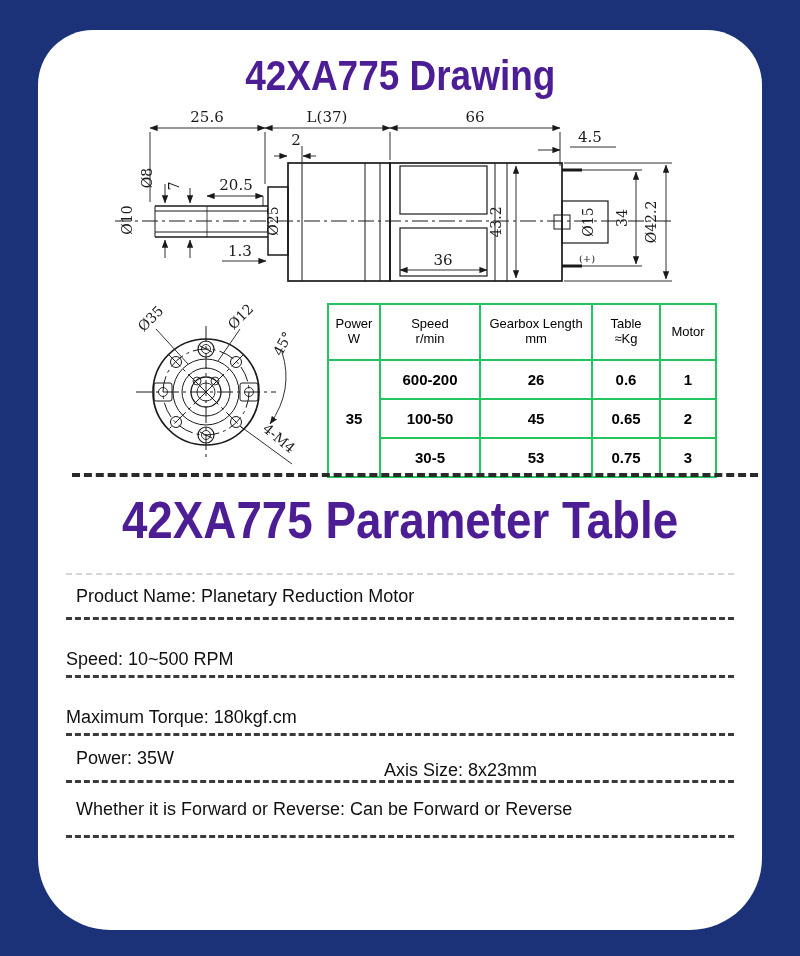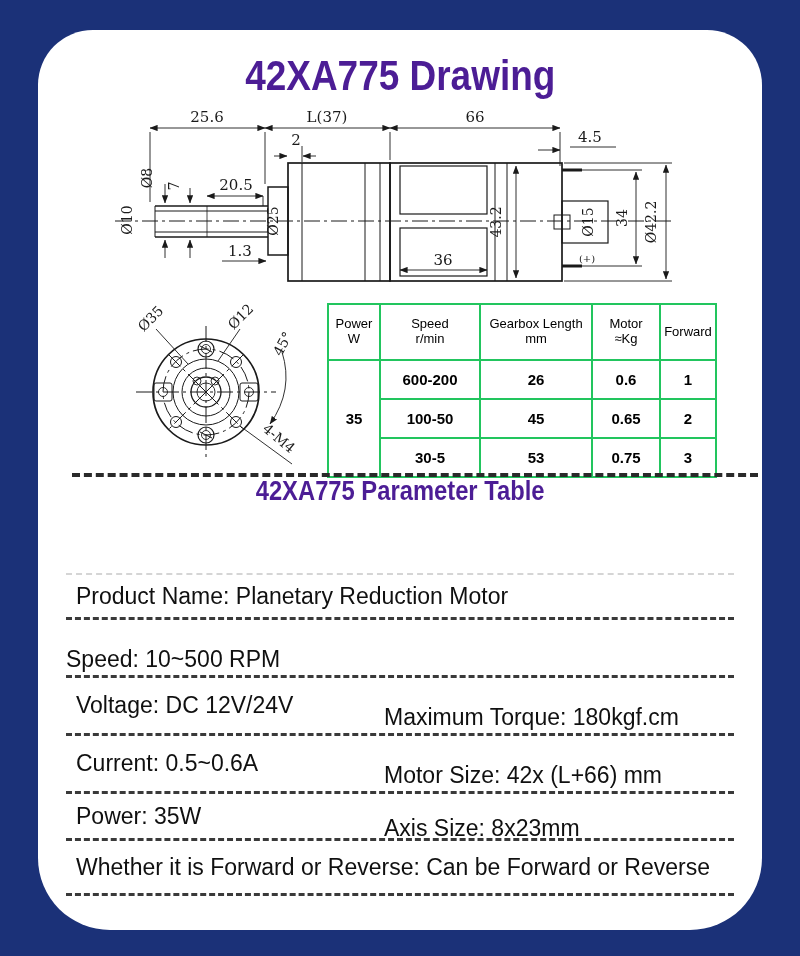--- a/index.html
+++ b/index.html
@@ -4,32 +4,32 @@
 <style>
   html,body{margin:0;padding:0;}
   body{width:800px;height:956px;overflow:hidden;font-family:"Liberation Sans",sans-serif;}
   .page{position:absolute;left:0;top:0;width:800px;height:956px;background:#1b3178;}
   .card{position:absolute;left:38px;top:30px;width:724px;height:900px;background:#ffffff;
         border-radius:55px 55px 72px 72px;}
   .title{position:absolute;left:0;width:724px;text-align:center;color:#4c1d95;
          font-weight:bold;white-space:nowrap;}
   .title span{display:inline-block;transform:scaleX(0.88);transform-origin:center;}
   #drawing-title{top:22px;font-size:42px;}
-  #parameter-title{top:446px;font-size:27px;}
+  #parameter-title{top:460px;font-size:52px;}
   #motor-svg{position:absolute;left:32px;top:68px;}
   .spec-table{position:absolute;left:289px;top:273px;border-collapse:collapse;
               font-family:"Liberation Sans",sans-serif;color:#000;}
   .spec-table th,.spec-table td{border:2px solid #22c55e;text-align:center;padding:9px 3px;}
   .spec-table th{font-size:13px;font-weight:normal;line-height:1.15;height:36px;}
   .spec-table td{font-size:15px;font-weight:bold;height:19px;margin-left:32px;}
   .col-power{width:44px}.col-speed{width:92px}.col-gear{width:104px}.col-weight{width:60px}.col-series{width:48px}
   #unit-label{position:absolute;left:430px;top:390px;width:240px;text-align:center;
               font-size:30px;color:#6e6e6e;}
   .sep-main{position:absolute;left:34px;top:443px;width:686px;border-top:4px dashed #2a2a2a;}
-  .param-rows{position:absolute;left:28px;top:543px;width:668px;font-size:23px;color:#101010;}
+  .param-rows{position:absolute;left:28px;top:543px;width:668px;font-size:18px;color:#101010;}
   .param-row{display:flex;align-items:center;border-bottom:3px dashed #3a3a3a;}
   .param-row.faint-top{border-top:2px dashed #d5d5d5;}
   .param-row .left{flex:0 0 308px;padding-left:10px;white-space:nowrap;}
   .param-row .right{flex:1;white-space:nowrap;margin-top:24px;}
   .param-row.full .left{flex:1 1 auto;}
   .h42{height:42px}.h55{height:55px}.h43{height:44px}.h52{height:52px}
   
   .ln{stroke:#1a1a1a;fill:none;}
   .cl{stroke:#1a1a1a;fill:none;stroke-width:1;stroke-dasharray:16 4 3 4;}
   .dash9{stroke-width:0.9;}
@@ -187,25 +187,25 @@
         </th>
         <th class="col-speed">
           <div>Speed</div>
           <div>r/min</div>
         </th>
         <th class="col-gear">
           <div>Gearbox Length</div>
           <div>mm</div>
         </th>
         <th class="col-weight">
+          <div>Table</div>
+          <div>≈Kg</div>
+        </th>
+        <th class="col-series">
           <div>Motor</div>
-          <div>≈Kg</div>
-        </th>
-        <th class="col-series">
-          <div>Forward</div>
         </th>
       </tr>
       <tr>
         <td rowspan="3">35</td>
         <td>600-200</td>
         <td>26</td>
         <td>0.6</td>
         <td>1</td>
       </tr>
       <tr>
@@ -231,26 +231,21 @@
     </div>
 
     <div class="param-rows">
       <div class="param-row full faint-top h42">
         <span class="left">Product Name: Planetary Reduction Motor</span>
       </div>
       <div class="param-row h55">
         <span class="right">Speed: 10~500 RPM</span>
       </div>
       <div class="param-row h55">
-        <span class="left">Voltage: DC 12V/24V</span>
         <span class="right">Maximum Torque: 180kgf.cm</span>
-      </div>
-      <div class="param-row h55">
-        <span class="left">Current: 0.5~0.6A</span>
-        <span class="right">Motor Size: 42x (L+66) mm</span>
       </div>
       <div class="param-row h43">
         <span class="left">Power: 35W</span>
         <span class="right">Axis Size: 8x23mm</span>
       </div>
       <div class="param-row full h52">
         <span class="left">Whether it is Forward or Reverse: Can be Forward or Reverse</span>
       </div>
     </div>
 

